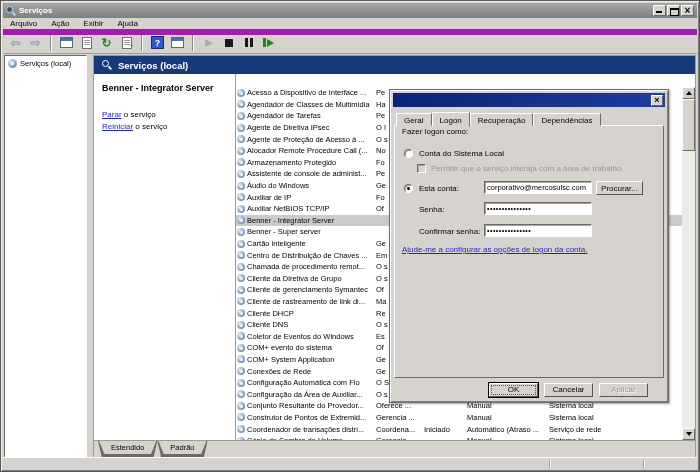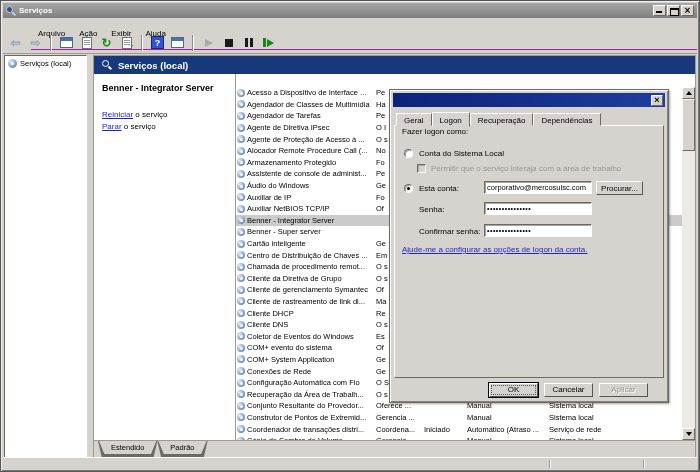--- a/index.html
+++ b/index.html
@@ -18,22 +18,22 @@
   .mag::after { content:''; position:absolute; left:6px; top:7px; width:4px; height:1.8px;
                 background:#bfd6ea; transform:rotate(45deg); }
   .winbtns { margin-left:auto; display:flex; gap:1px; }
   .wbtn { width:13px; height:11px; background:#d6d3ce; border:1px solid; border-color:#fff #6e6a63 #6e6a63 #fff;
           font-size:7px; line-height:8px; text-align:center; position:relative; }
   .wbtn.min::after { content:''; position:absolute; left:2px; bottom:2px; width:6px; height:2px; background:#000; }
   .wbtn.max::after { content:''; position:absolute; left:2px; top:2px; width:7px; height:5px;
                      border:1px solid #000; border-top-width:2px; }
   .wbtn.cls::after { content:'×'; position:absolute; left:0; right:0; top:0; font-size:10px; line-height:10px; font-weight:bold; }
 
-  .menubar { position:absolute; left:2px; top:17px; right:2px; height:32px; display:flex; align-items:center;
-             border-bottom:1px solid #a21caf;margin-left:28px; }
+  .menubar { position:absolute; left:2px; top:17px; right:2px; height:17px; display:flex; align-items:center;
+             border-bottom:6px solid #a21caf; }
   .menuitem { padding:2px 7px; font-size:8px; }
 
   .toolbar { position:absolute; left:2px; top:31px; right:2px; height:22px; display:flex; align-items:center;
              padding-left:4px; gap:3px; border-bottom:1px solid #9d9a94; }
   .tsep { width:2px; height:16px; border-left:1px solid #8a8a8a; border-right:1px solid #fff; margin:0 3px; }
   .tico { width:17px; height:17px; display:flex; align-items:center; justify-content:center; flex:none; }
   .arrowglyph { font-size:12px; color:#93a4b8; font-weight:bold; line-height:1; }
   .winico { width:13px; height:11px; background:#fff; border:1px solid #4a6a8a; position:relative; }
   .winico::before { content:''; position:absolute; left:0; right:0; top:0; height:3px; background:#4a72b0; }
   .docico { width:10px; height:12px; background:#fff; border:1px solid #707070; position:relative; }
@@ -224,22 +224,22 @@
 
   <div class="right">
     <div class="phead">
       <span class="mag magw"></span>
       <span class="ttl">Serviços (local)</span>
     </div>
 
     <div class="infopanel">
       <div class="svc">Benner - Integrator Server</div>
       <div class="acts">
+        <div><a class="lnk">Parar</a><span> o serviço</span></div>
         <div><a class="lnk">Reiniciar</a><span> o serviço</span></div>
-        <div><a class="lnk">Parar</a><span> o serviço</span></div>
       </div>
     </div>
 
     <div class="list">
 
       <div class="rows">
 
       <div class="srow">
           <div class="cell name">
               <span class="gear"></span>
@@ -522,21 +522,21 @@
             </div>
           <div class="cell">O S</div>
           <div class="cell"></div>
           <div class="cell"></div>
           <div class="cell"></div>
           <div class="cell"></div>
         </div>
           <div class="srow">
           <div class="cell name">
               <span class="gear"></span>
-              <span>Recuperação da Área de Trabalh...</span>
+              <span>Configuração da Área de Auxiliar...</span>
             </div>
           <div class="cell">O s</div>
           <div class="cell"></div>
           <div class="cell"></div>
           <div class="cell"></div>
           <div class="cell"></div>
         </div>
           <div class="srow">
           <div class="cell name">
               <span class="gear"></span>

